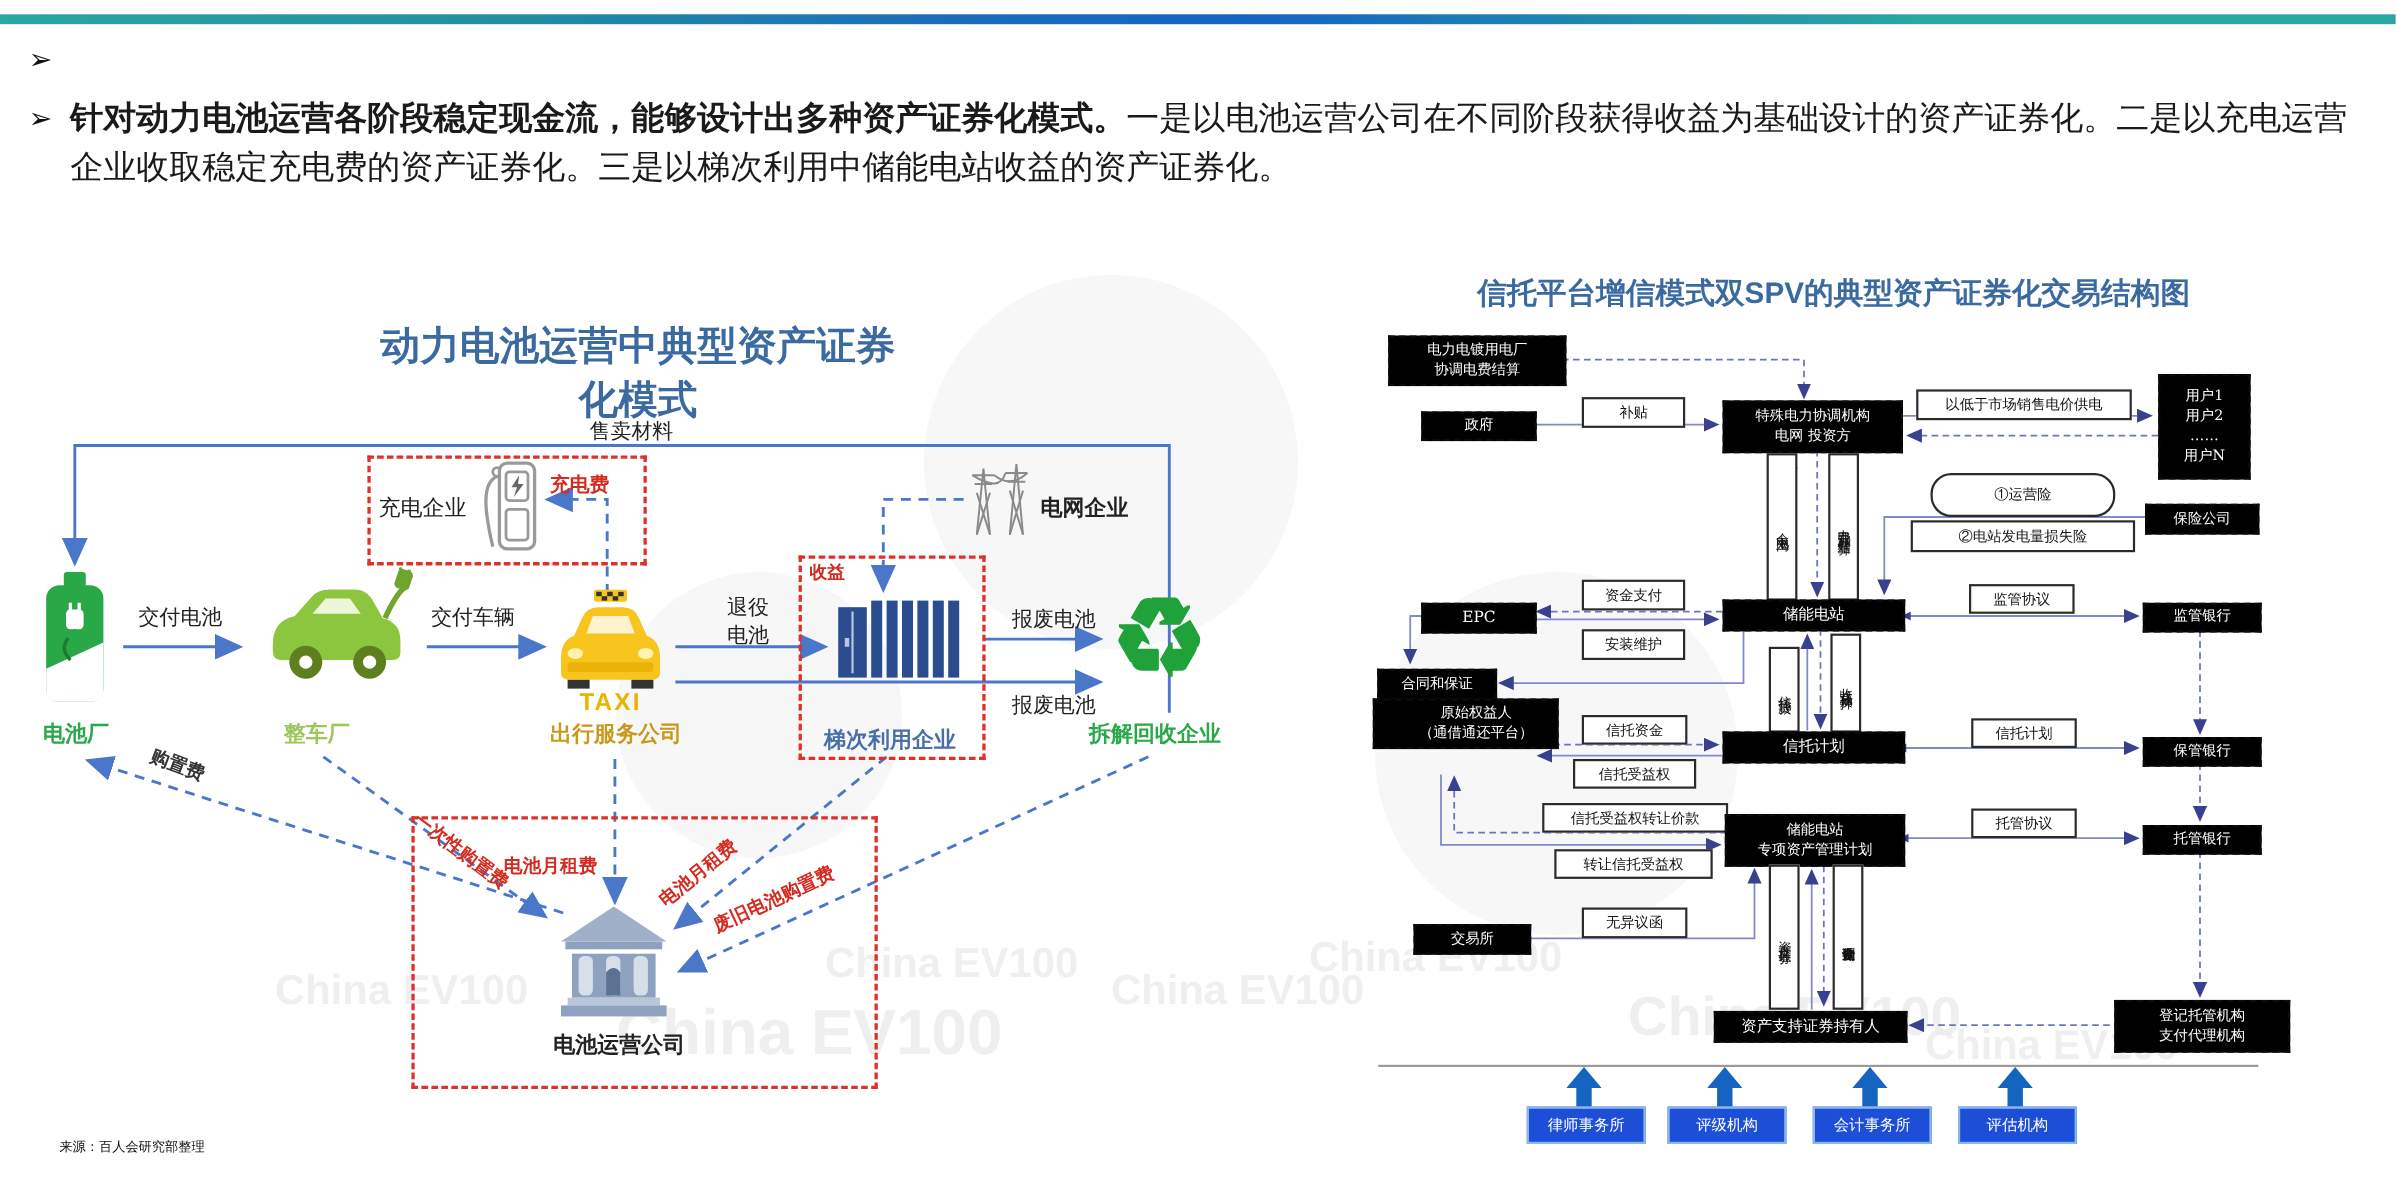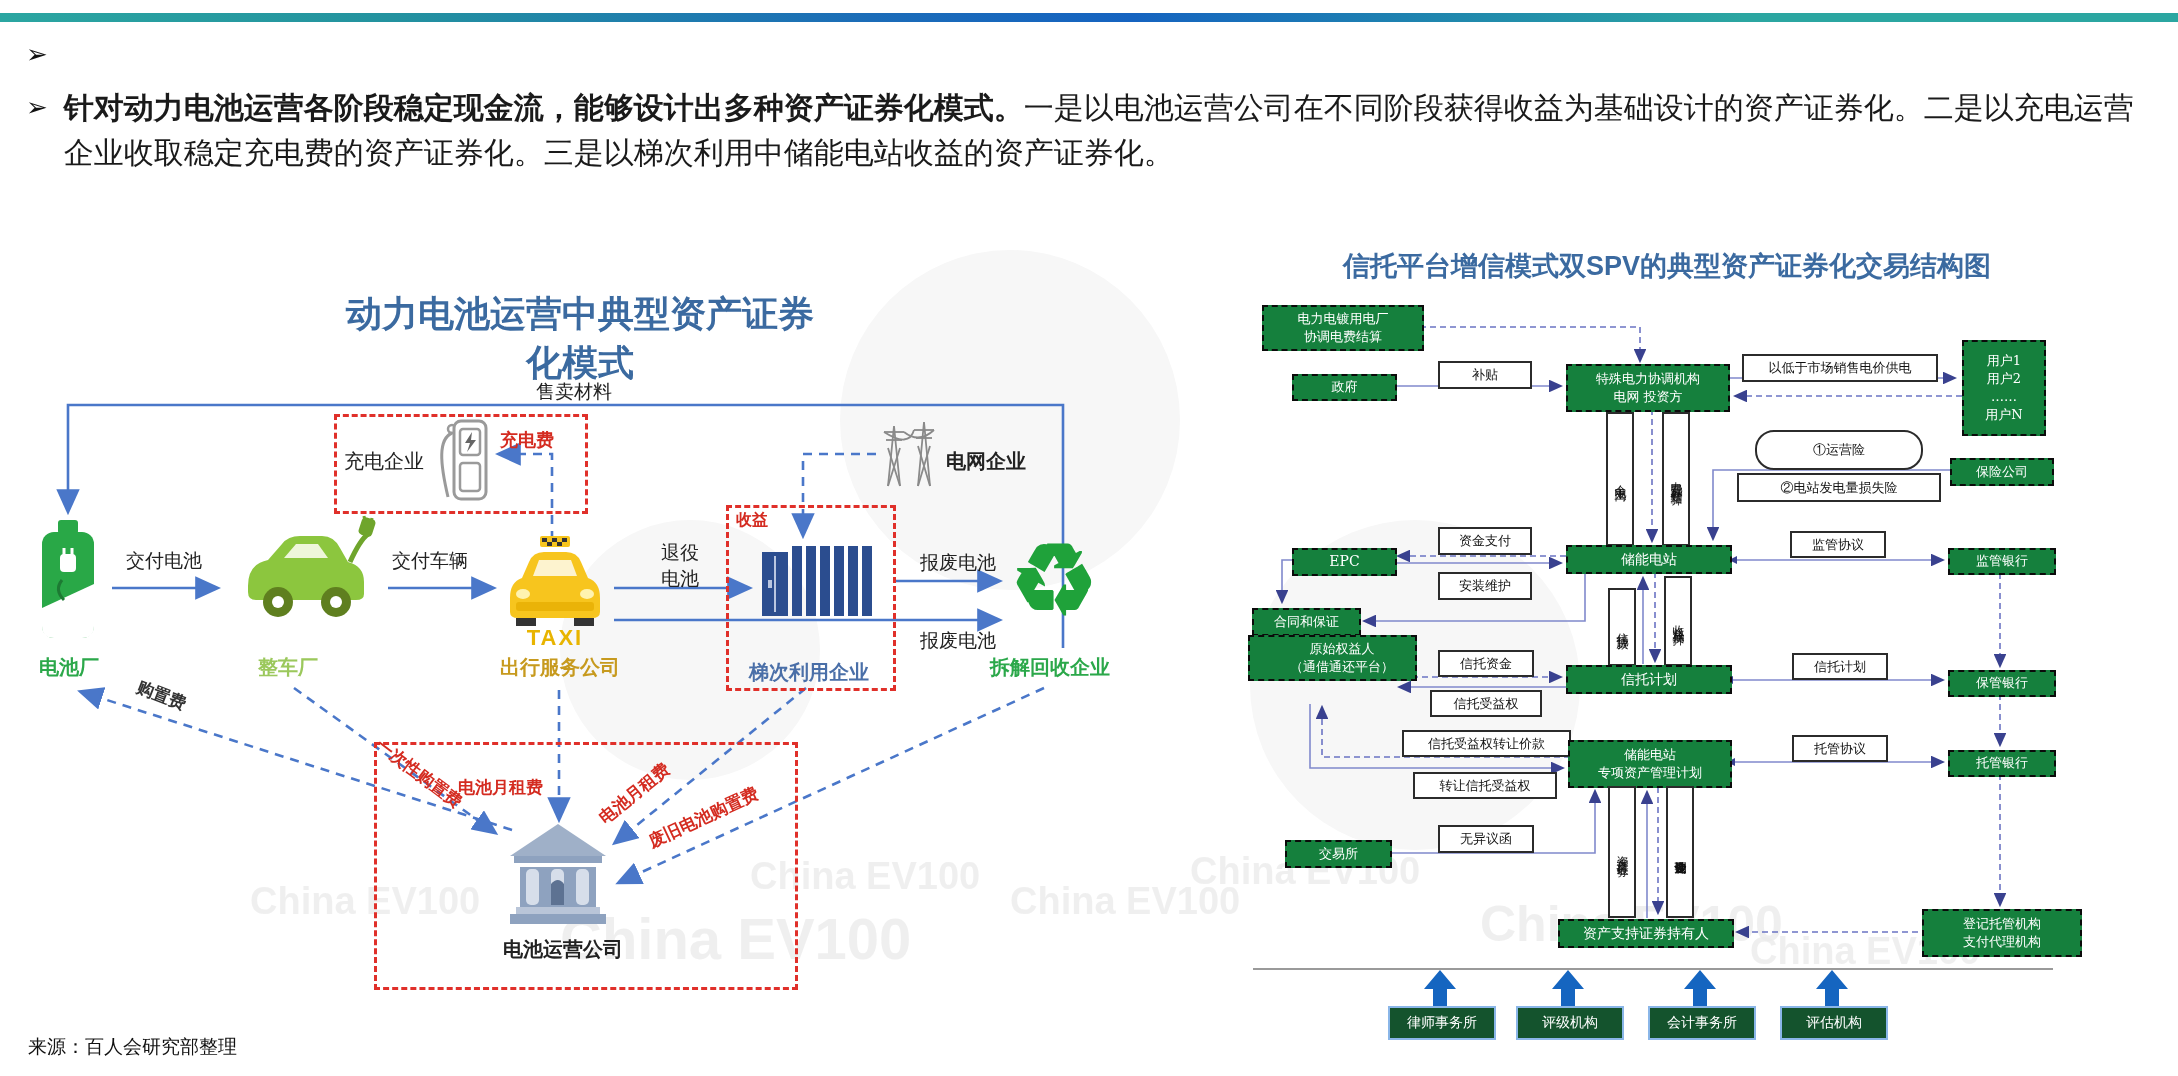--- a/index.html
+++ b/index.html
@@ -19,28 +19,28 @@
   
   .dtitle{font-weight:bold;color:#3b6aa0;}
   
   .wm{color:#ececec;font-size:38px;font-weight:bold;opacity:.8;pointer-events:none;}
   .ring{border-radius:50%;background:#f7f7f7;pointer-events:none;}
   
   .lbl{font-size:19px;color:#222;}
   .node-lbl{font-size:20px;font-weight:bold;}
   .fee{color:#d42b20;font-weight:bold;font-size:17px;white-space:nowrap;}
   .rbox{border:3px dashed #e0302a;}
-  .nbox{background:#15803d;color:#fff;border:2px dashed #0b0b0b;
+  .nbox{background:#000000;color:#fff;border:2px dashed #0b0b0b;
         font-family:"DejaVu Serif",serif;font-size:13px;line-height:1.4;}
   .wbox{background:#fff;border:2px solid #2b2b2b;font-family:"DejaVu Serif",serif;
         font-size:13px;color:#111;}
   .vbox{background:#fff;border:2px solid #2b2b2b;font-family:"DejaVu Serif",serif;
         font-size:12px;color:#111;writing-mode:vertical-rl;text-orientation:upright;
         display:flex;align-items:center;justify-content:center;letter-spacing:2px;}
-  .tbox{background:#14532d;color:#fff;border:2px solid #8ab6e8;
+  .tbox{background:#1d4ed8;color:#fff;border:2px solid #8ab6e8;
         font-family:"DejaVu Serif",serif;font-size:14px;}
   .divider{background:#9a9a9a;}
   svg{display:block;}
   #wires{left:0;top:0;z-index:1;}
   .z2{z-index:2;}
   .z0{z-index:0;}
 </style>
 </head>
 <body>
 
@@ -271,21 +271,21 @@
   </svg>
 </div>
 <div class="abs node-lbl ctr z2" style="left:490px;top:936px;width:146px;height:26px;color:#222;">电池运营公司</div>
 
 <div class="abs z2" style="left:136px;top:684px;font-size:17px;font-weight:bold;color:#333;transform:rotate(21deg);white-space:nowrap;">购置费</div>
 <div class="abs fee z2" style="left:368px;top:762px;transform:rotate(37deg);">一次性购置费</div>
 <div class="abs fee z2" style="left:458px;top:776px;">电池月租费</div>
 <div class="abs fee z2" style="left:592px;top:782px;transform:rotate(-39deg);">电池月租费</div>
 <div class="abs fee z2" style="left:644px;top:806px;transform:rotate(-25deg);">废旧电池购置费</div>
 
-<div class="abs z2" style="left:28px;top:1034px;font-size:19px;color:#111;">来源：百人会研究部整理</div>
+<div class="abs z2" style="left:54px;top:1034px;font-size:12px;color:#111;">来源：百人会研究部整理</div>
 
 <div class="abs dtitle ctr z2" style="left:1322px;top:248px;width:690px;height:36px;font-size:27px;">信托平台增信模式双SPV的典型资产证券化交易结构图</div>
 
 <div class="abs nbox ctr pre z2" style="left:1262px;top:305px;width:158px;height:42px;">电力电镀用电厂
 协调电费结算</div>
 <div class="abs nbox ctr z2" style="left:1292px;top:374px;width:101px;height:23px;">政府</div>
 <div class="abs wbox ctr z2" style="left:1438px;top:361px;width:90px;height:24px;">补贴</div>
 <div class="abs nbox ctr pre z2" style="left:1566px;top:364px;width:160px;height:44px;">特殊电力协调机构
 电网 投资方</div>
 <div class="abs wbox ctr z2" style="left:1742px;top:354px;width:192px;height:24px;">以低于市场销售电价供电</div>

